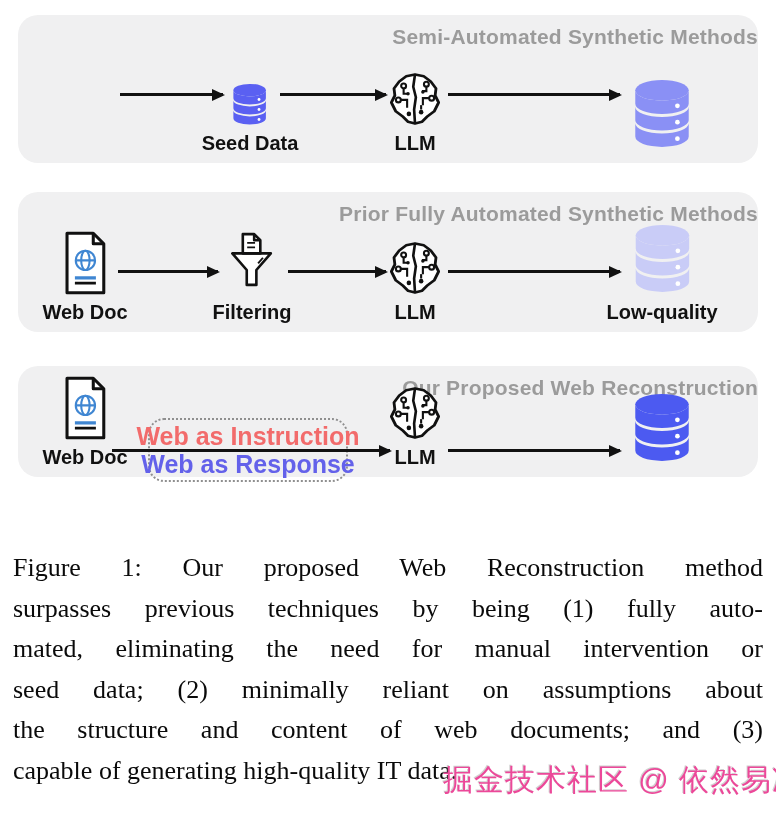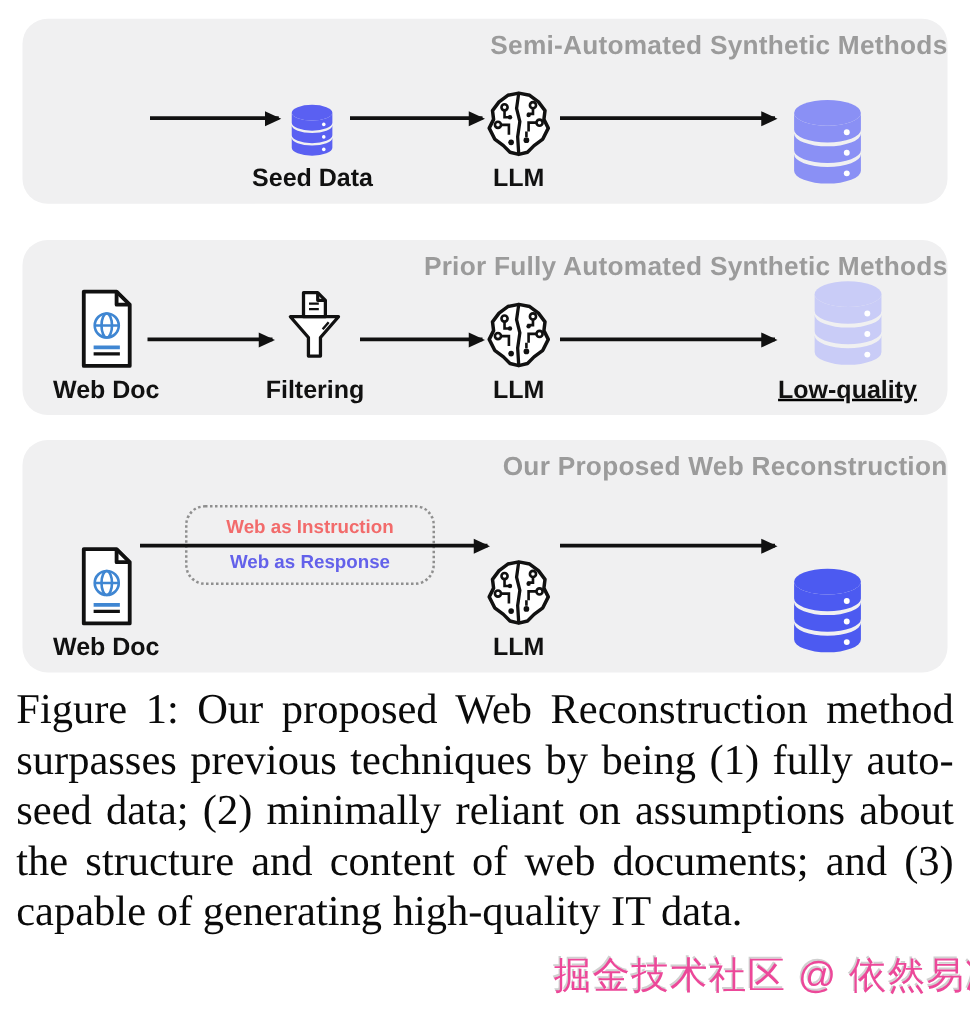--- a/index.html
+++ b/index.html
@@ -31,30 +31,30 @@
     width:0;height:0;border-left:13px solid #111;
     border-top:6px solid transparent;border-bottom:6px solid transparent;
   }
   
   .anno-box{
     position:absolute;left:130px;top:52px;width:200px;height:64px;
     border:2.5px dotted #8f8f8f;border-radius:16px;box-sizing:border-box;
     display:flex;flex-direction:column;justify-content:space-around;
     align-items:center;padding:2px 0;
   }
-  .anno-line{font-size:15px;font-weight:bold;line-height:24px;white-space:nowrap;}
+  .anno-line{font-size:25px;font-weight:bold;line-height:24px;white-space:nowrap;}
   .anno-instruction{color:#f26b6b;}
   .anno-response{color:#6361ea;}
   
   .caption{
     position:absolute;left:13px;right:13px;top:548px;
     font-family:"Liberation Serif",serif;color:#0a0a0a;
   }
   .cap-line{
-    font-size:34px;line-height:40.5px;
+    font-size:26px;line-height:40.5px;
     text-align:justify;text-align-last:justify;white-space:normal;
   }
   .cap-line.last{text-align-last:left;}
   
   .watermark{
     position:absolute;left:443px;top:760px;
     font-size:30px;color:#ec4899;letter-spacing:1px;white-space:nowrap;
     text-shadow:1px 1px 0 rgba(255,255,255,.95),-1px -1px 0 rgba(120,120,120,.35);
   }
   svg{display:block;}
@@ -188,32 +188,32 @@
 
   <div class="node" style="left:397px;">
     <svg class="icon" width="56" height="56" viewBox="0 0 64 64">
       <use href="#ico-llm"></use>
     </svg>
     <div class="node-label">LLM</div>
   </div>
 
   <div class="arrow" style="left:430px;top:78px;width:172px;"></div>
 
-  <div class="node" style="left:660px;text-decoration:underline;">
+  <div class="node" style="left:644px;">
     <svg class="icon" width="66" height="74" viewBox="0 0 64 72">
       <g fill="#c9ccf7">
           <use href="#ico-db"></use>
         </g>
       <use href="#ico-db-dots"></use>
     </svg>
     <div class="node-label">Low-quality</div>
   </div>
 </section>
 
-<section class="panel" style="top:352px;height:186px;">
+<section class="panel" style="top:366px;height:111px;">
   <div class="panel-title">Our Proposed Web Reconstruction</div>
 
   <div class="node" style="left:67px;">
     <svg class="icon" width="56" height="66" viewBox="0 0 64 74">
       <use href="#ico-webdoc"></use>
     </svg>
     <div class="node-label">Web Doc</div>
   </div>
 
   <div class="anno-box">
@@ -238,18 +238,19 @@
           <use href="#ico-db"></use>
         </g>
       <use href="#ico-db-dots"></use>
     </svg>
   </div>
 </section>
 
 <div class="caption">
   <div class="cap-line">Figure 1:  Our proposed Web Reconstruction method</div>
   <div class="cap-line">surpasses previous techniques by being (1) fully auto-</div>
+  <div class="cap-line">mated, eliminating the need for manual intervention or</div>
   <div class="cap-line">seed data; (2) minimally reliant on assumptions about</div>
   <div class="cap-line">the structure and content of web documents; and (3)</div>
   <div class="cap-line last">capable of generating high-quality IT data.</div>
 </div>
 
 <div class="watermark">掘金技术社区 @ 依然易冷</div>
 
 </body></html>

